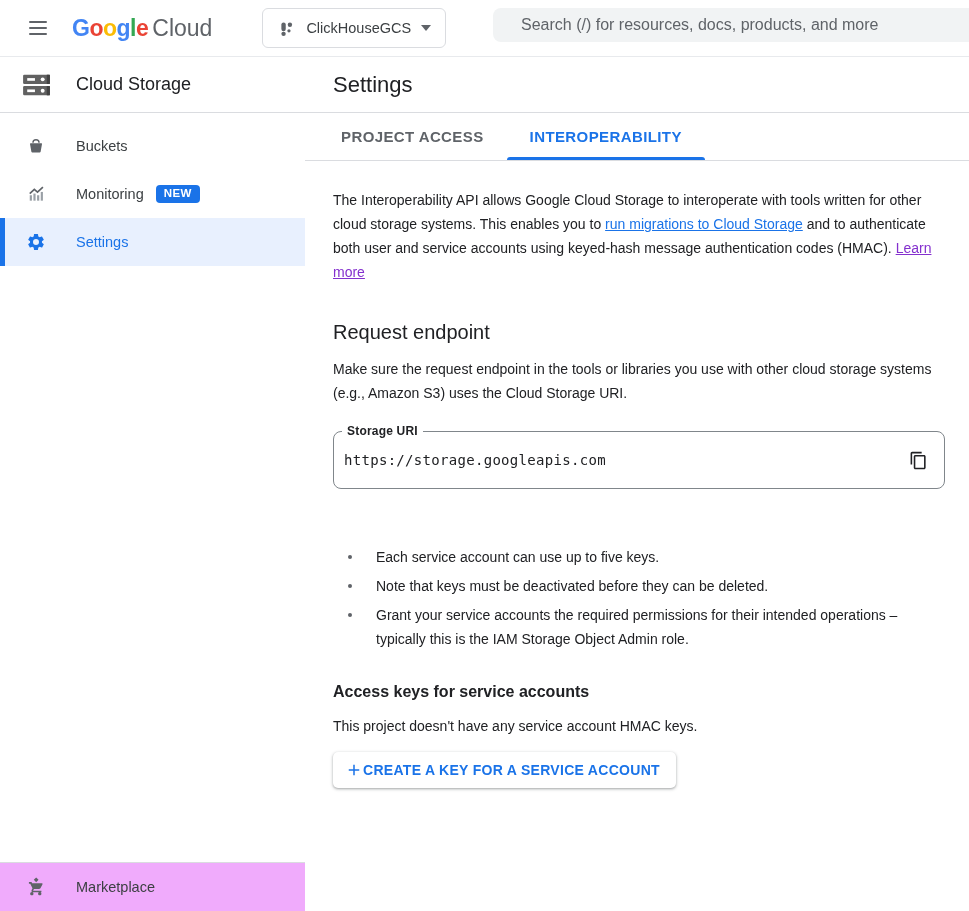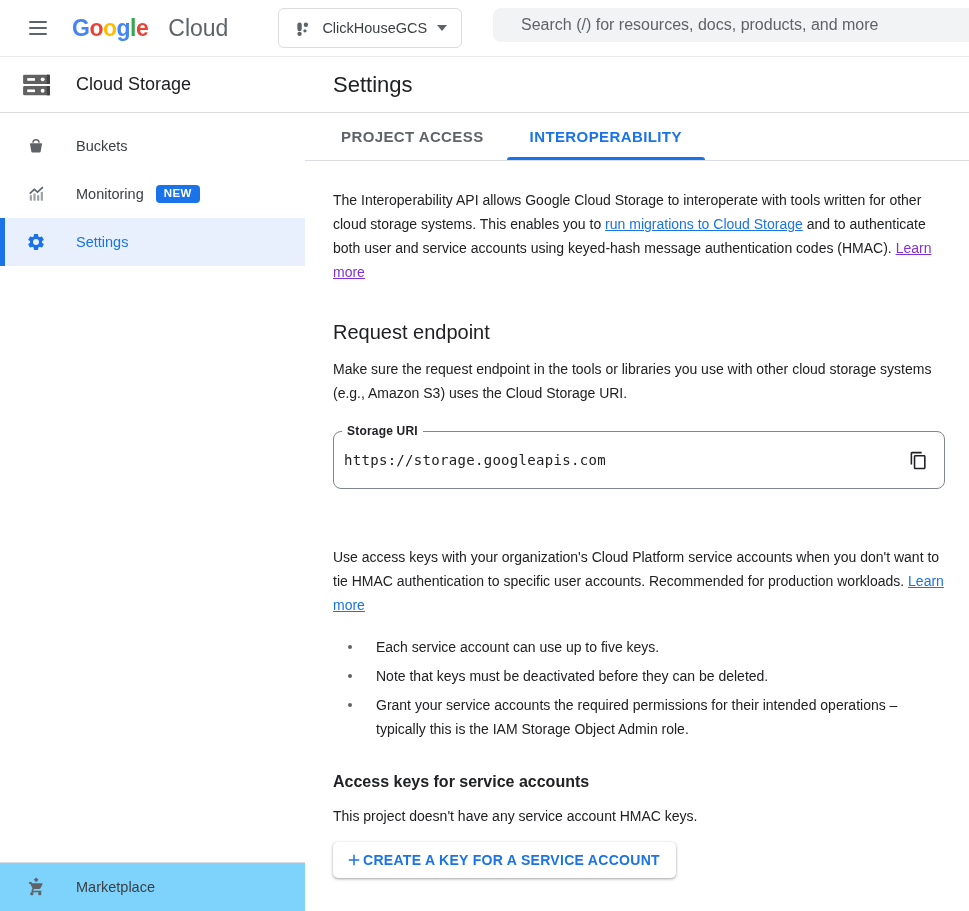--- a/index.html
+++ b/index.html
@@ -16,21 +16,21 @@
     border-bottom:1px solid #e8eaed; z-index:5;
   }
   .hamburger {
     width:48px; height:48px; margin-left:14px; border:none; background:transparent;
     display:flex; flex-direction:column; justify-content:center; align-items:center; gap:4px;
     cursor:pointer; flex:none;
   }
   .hamburger span { width:18px; height:2px; background:#5f6368; border-radius:1px; }
   .logo { display:flex; align-items:baseline; margin-left:10px; font-size:23px; letter-spacing:-0.5px; white-space:nowrap; }
   .logo .ltr { font-weight:bold; }
-  .logo .cloud { color:#5f6368; margin-left:20px; font-weight:normal; letter-spacing:0; }
+  .logo .cloud { color:#5f6368; margin-left:4px; font-weight:normal; letter-spacing:0; }
   .project-btn {
     margin-left:50px; height:40px; display:flex; align-items:center; gap:10px;
     border:1px solid #dadce0; border-radius:6px; background:#fff; padding:0 14px;
     font-family:inherit; font-size:14.5px; color:#3c4043; cursor:pointer; flex:none;
   }
   .caret-down { width:0; height:0; border-left:5px solid transparent; border-right:5px solid transparent; border-top:6px solid #5f6368; }
   .searchbar {
     position:absolute; left:493px; right:0; top:8px; height:34px;
     background:#f1f3f4; border-radius:8px 0 0 8px; display:flex; align-items:center;
   }
@@ -54,21 +54,21 @@
   .nav-item { position:relative; height:48px; display:flex; align-items:center; cursor:pointer; }
   .nav-item .icon-col { width:24px; margin-left:24px; display:flex; justify-content:center; align-items:center; color:#5f6368; flex:none; }
   .nav-item .label { margin-left:28px; font-size:14.5px; color:#3c4043; }
   .nav-item.selected { background:#e8f0fe; }
   .nav-item.selected::before { content:""; position:absolute; left:0; top:0; bottom:0; width:5px; background:#1a73e8; }
   .nav-item.selected .icon-col, .nav-item.selected .label { color:#1a73e8; }
   .badge {
     margin-left:12px; background:#1a73e8; color:#fff; font-size:11.5px; font-weight:bold;
     letter-spacing:0.4px; padding:3px 8px 4px; border-radius:4px; line-height:1;
   }
-  .sidebar-footer { position:absolute; left:0; right:0; bottom:0; border-top:1px solid #dadce0; background:#7dd3fc; }
+  .sidebar-footer { position:absolute; left:0; right:0; bottom:0; border-top:1px solid #dadce0; background:#f0abfc; }
   .sidebar-footer .nav-item { height:48px; }
 
   
   .main { position:absolute; top:57px; left:305px; right:0; bottom:0; background:#fff; overflow:hidden; }
   .page-title-row { height:56px; border-bottom:1px solid #dadce0; display:flex; align-items:center; padding-left:28px; }
   .page-title { font-size:22px; font-weight:normal; color:#202124; }
   .tabs { height:48px; border-bottom:1px solid #dadce0; display:flex; padding-left:13px; }
   .tab {
     position:relative; padding:0 23px; display:flex; align-items:center;
     font-size:15px; font-weight:bold; letter-spacing:0.4px; color:#5f6368; cursor:pointer;
@@ -224,21 +224,20 @@
       <div class="uri-field">
         <span class="field-label">Storage URI</span>
         <span class="field-value">https://storage.googleapis.com</span>
         <button class="copy-btn">
           <svg width="19" height="19" viewBox="0 0 24 24" fill="currentColor">
             <path d="M16 1H4c-1.1 0-2 .9-2 2v14h2V3h12V1zm3 4H8c-1.1 0-2 .9-2 2v14c0 1.1.9 2 2 2h11c1.1 0 2-.9 2-2V7c0-1.1-.9-2-2-2zm0 16H8V7h11v14z"></path>
           </svg>
         </button>
       </div>
 
-      <p class="body-text"><span>Use access keys with your organization's Cloud Platform service accounts when you don't want to tie HMAC authentication to specific user accounts. Recommended for production workloads. </span><a class="link">Learn more</a></p>
 
       <ul class="hmac-list">
         <li>Each service account can use up to five keys.</li>
         <li>Note that keys must be deactivated before they can be deleted.</li>
         <li>Grant your service accounts the required permissions for their intended operations – typically this is the IAM Storage Object Admin role.</li>
       </ul>
 
       <h3 class="sub-heading">Access keys for service accounts</h3>
       <p class="empty-text">This project doesn't have any service account HMAC keys.</p>
 

